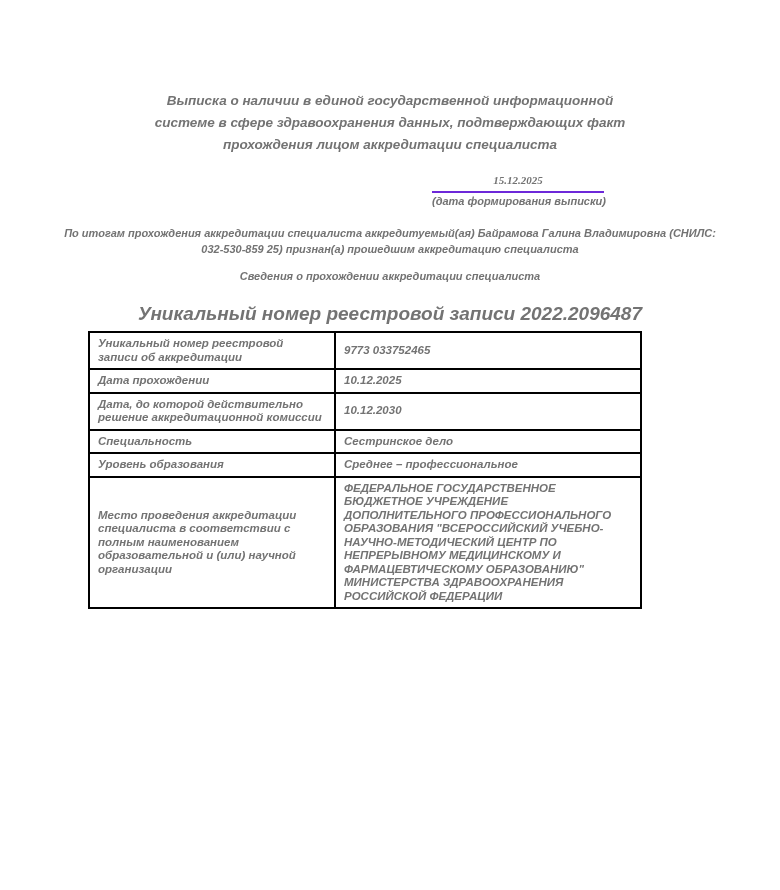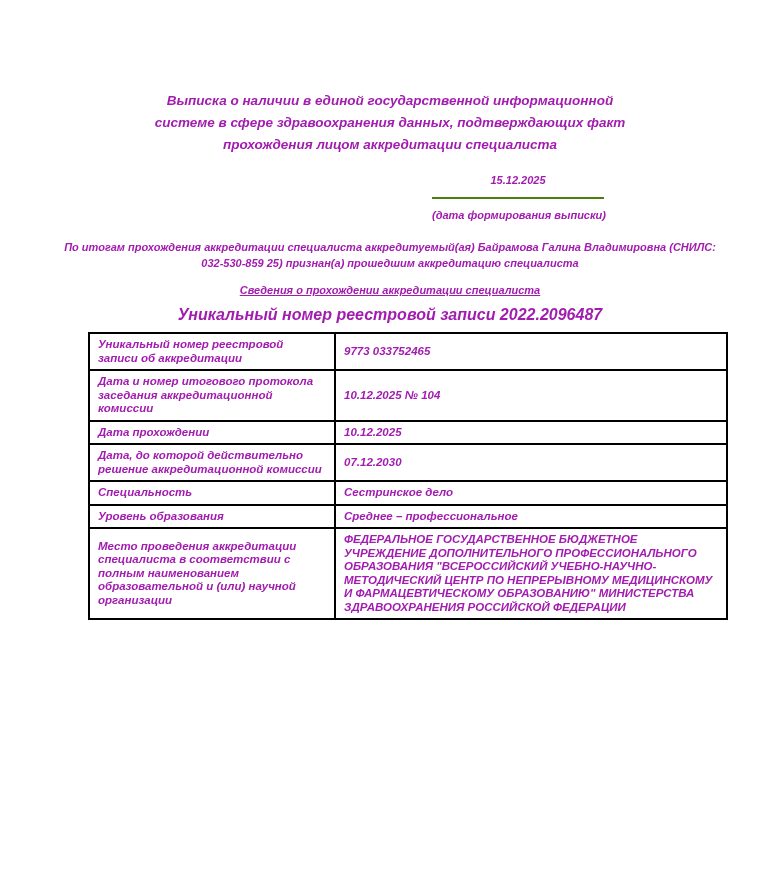--- a/index.html
+++ b/index.html
@@ -5,21 +5,21 @@
   html, body {
     margin: 0;
     padding: 0;
     background: #ffffff;
   }
   .page {
     position: relative;
     width: 780px;
     height: 890px;
     background: #ffffff;
-    color: #a21caf;
+    color: #737373;
     font-family: "Liberation Sans", sans-serif;
     font-weight: bold;
     font-style: italic;
     overflow: hidden;
   }
   .title {
     margin: 0;
     padding-top: 90px;
     text-align: center;
     font-size: 13.5px;
@@ -29,52 +29,52 @@
   }
   .date-block {
     margin-top: 18px;
     margin-left: 432px;
     width: 172px;
     text-align: center;
     font-size: 11px;
   }
   .date-value {
     display: block;
-    padding-bottom: 10px;
-    border-bottom: 2px solid #4d7c0f;
+    padding-bottom: 4px;
+    border-bottom: 2px solid #6d28d9;
     line-height: 13px;
+    font-family: Liberation Serif, serif;
   }
   .date-caption {
-    padding-top: 10px;
+    padding-top: 2px;
     line-height: 13px;
     white-space: nowrap;
   }
   .intro {
-    margin: 18px auto 12px;
+    margin: 18px auto 4px;
     width: 680px;
     text-align: center;
     font-size: 11px;
     line-height: 15.5px;
   }
   .section-heading {
-    margin-top: 4px;
+    margin-top: 12px;
     text-align: center;
     font-size: 11px;
-    text-decoration: underline;
     line-height: 14px;
   }
   .registry-heading {
-    margin-top: 9px;
+    margin-top: 22px;
     text-align: center;
-    font-size: 16px;
+    font-size: 19px;
     line-height: 17px;
   }
   .info-table {
     margin: 9px 12px 0 88px;
-    width: 640px;
+    width: 554px;
     border-collapse: collapse;
     table-layout: fixed;
     font-size: 11.5px;
   }
   .info-table td {
     border: 2px solid #000000;
     padding: 4px 8px;
     vertical-align: middle;
     line-height: 13.5px;
     word-wrap: break-word;
@@ -101,30 +101,26 @@
 
   <div class="registry-heading">Уникальный номер реестровой записи 2022.2096487</div>
 
   <table class="info-table">
     <tbody>
         <tr>
           <td class="label">Уникальный номер реестровой записи об аккредитации</td>
           <td class="value">9773 033752465</td>
         </tr>
         <tr>
-          <td class="label">Дата и номер итогового протокола заседания аккредитационной комиссии</td>
-          <td class="value">10.12.2025 № 104</td>
-        </tr>
-        <tr>
           <td class="label">Дата прохождении</td>
           <td class="value">10.12.2025</td>
         </tr>
         <tr>
           <td class="label">Дата, до которой действительно решение аккредитационной комиссии</td>
-          <td class="value">07.12.2030</td>
+          <td class="value">10.12.2030</td>
         </tr>
         <tr>
           <td class="label">Специальность</td>
           <td class="value">Сестринское дело</td>
         </tr>
         <tr>
           <td class="label">Уровень образования</td>
           <td class="value">Среднее – профессиональное</td>
         </tr>
         <tr>

